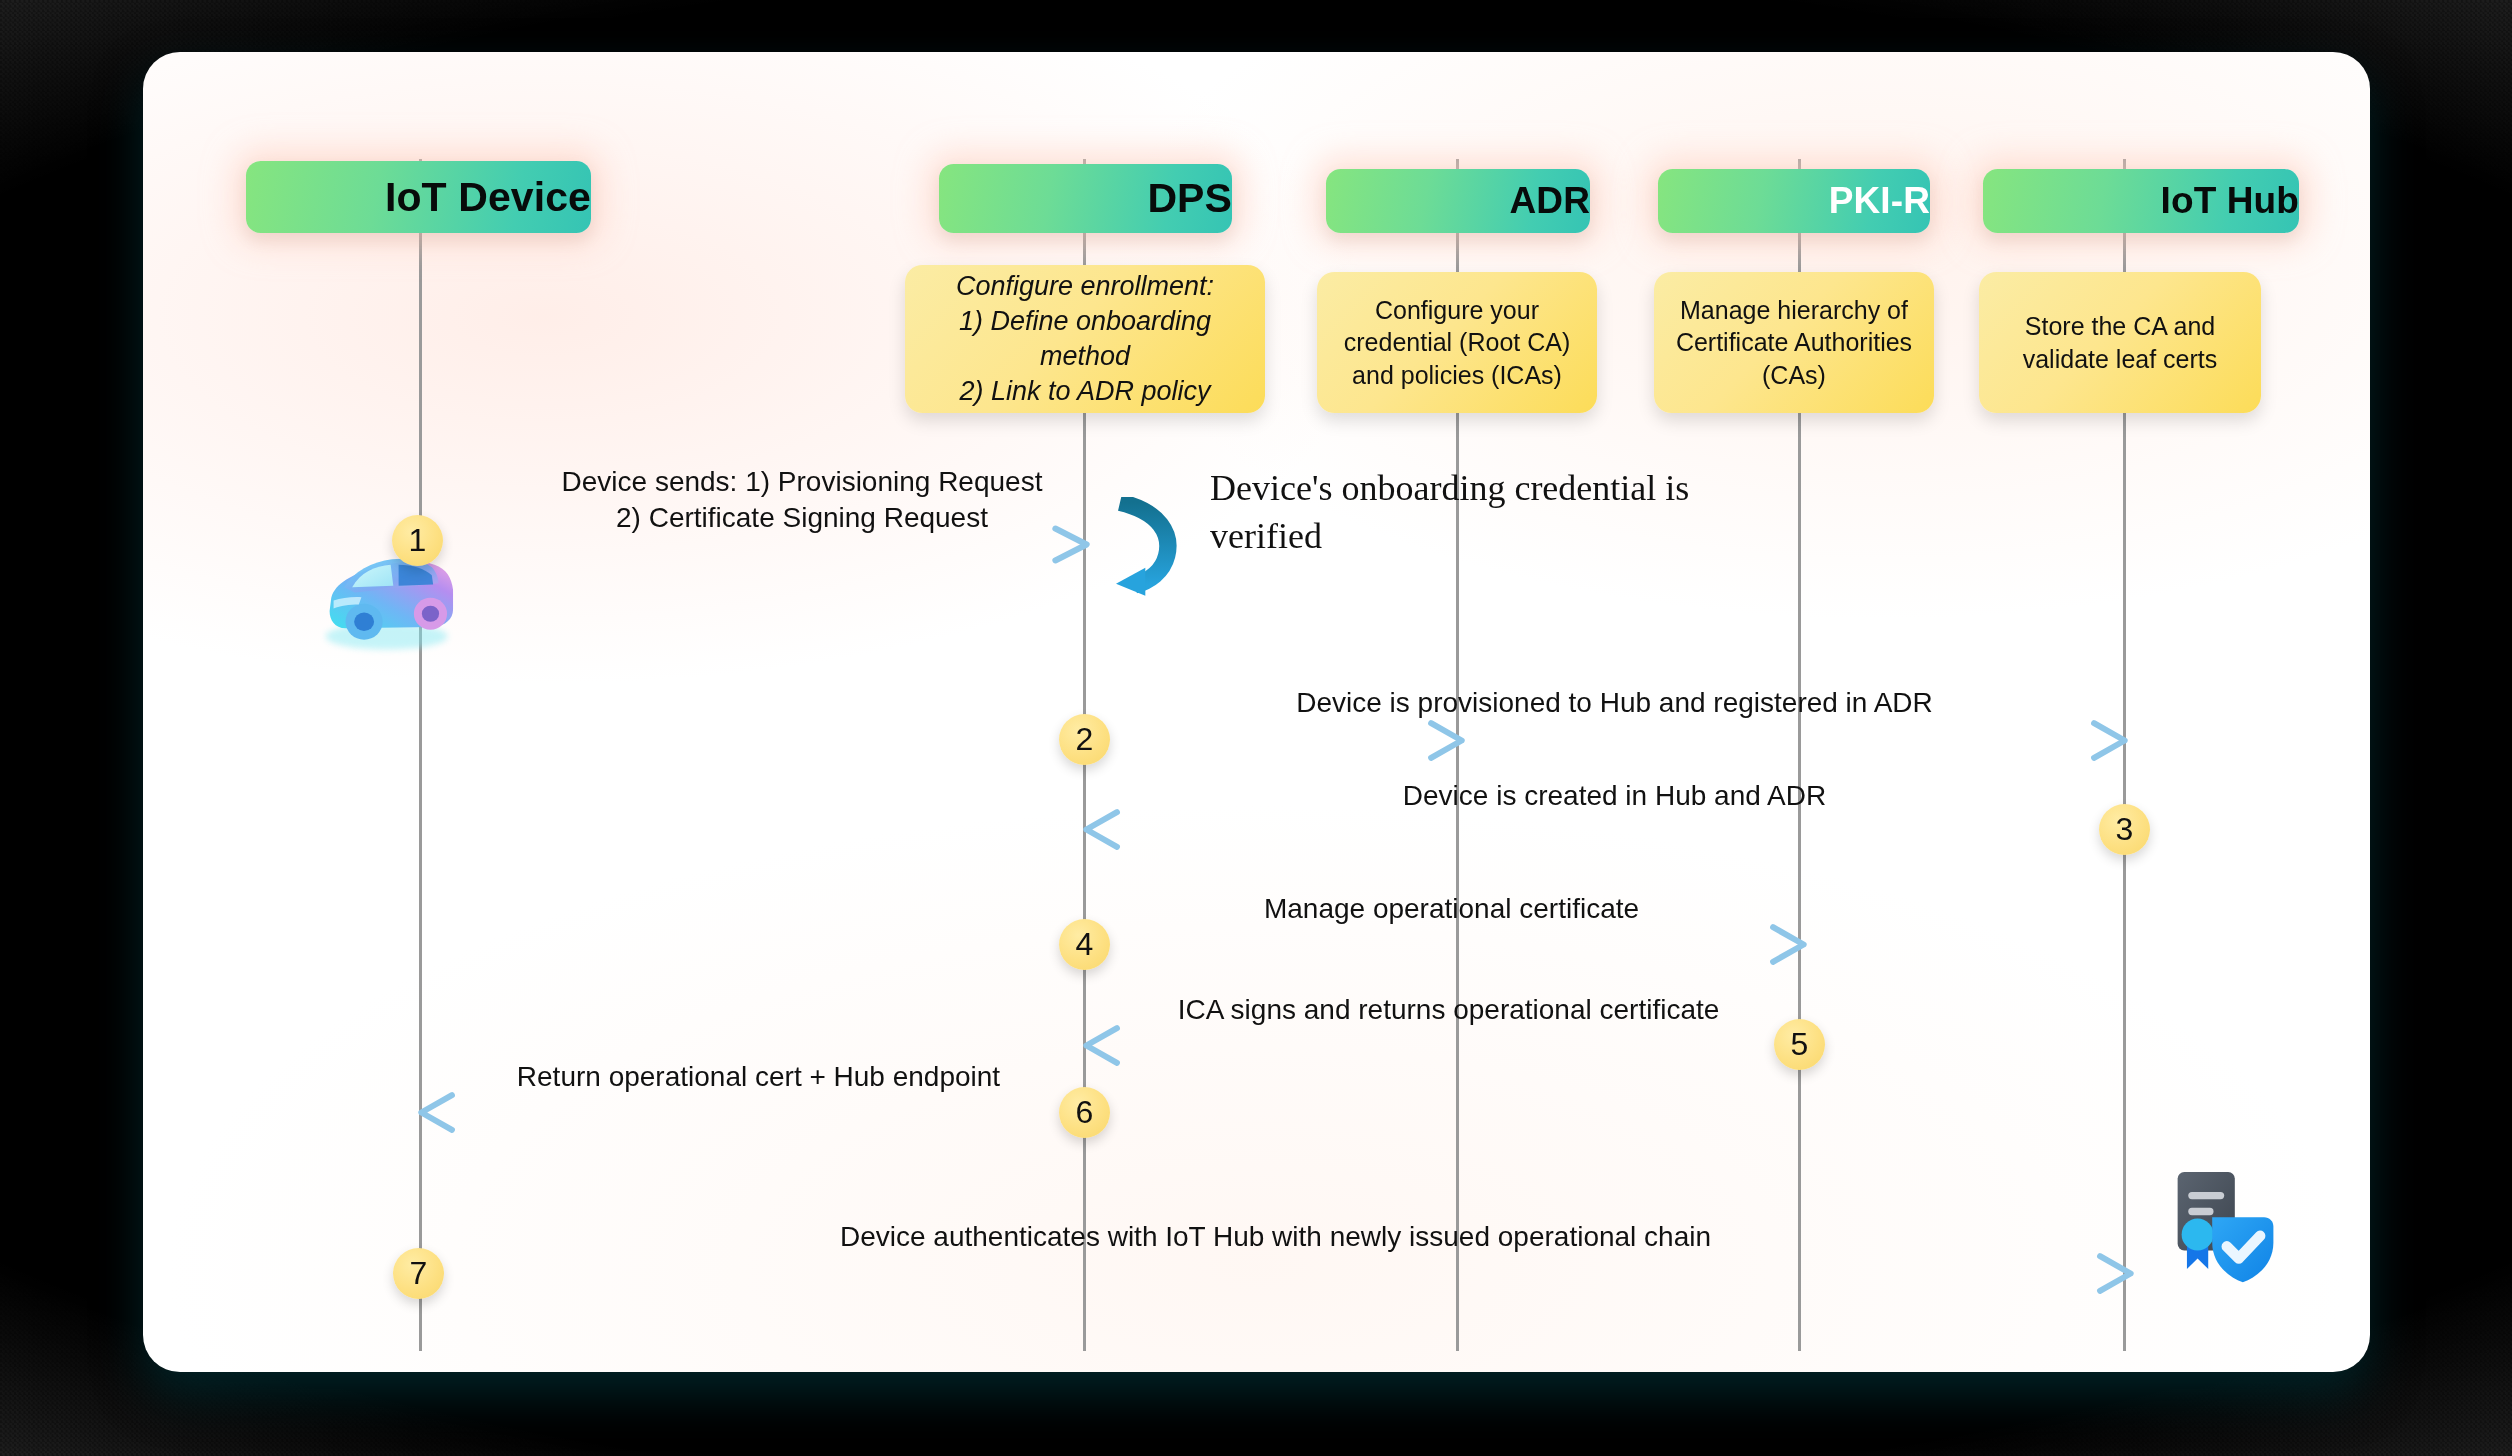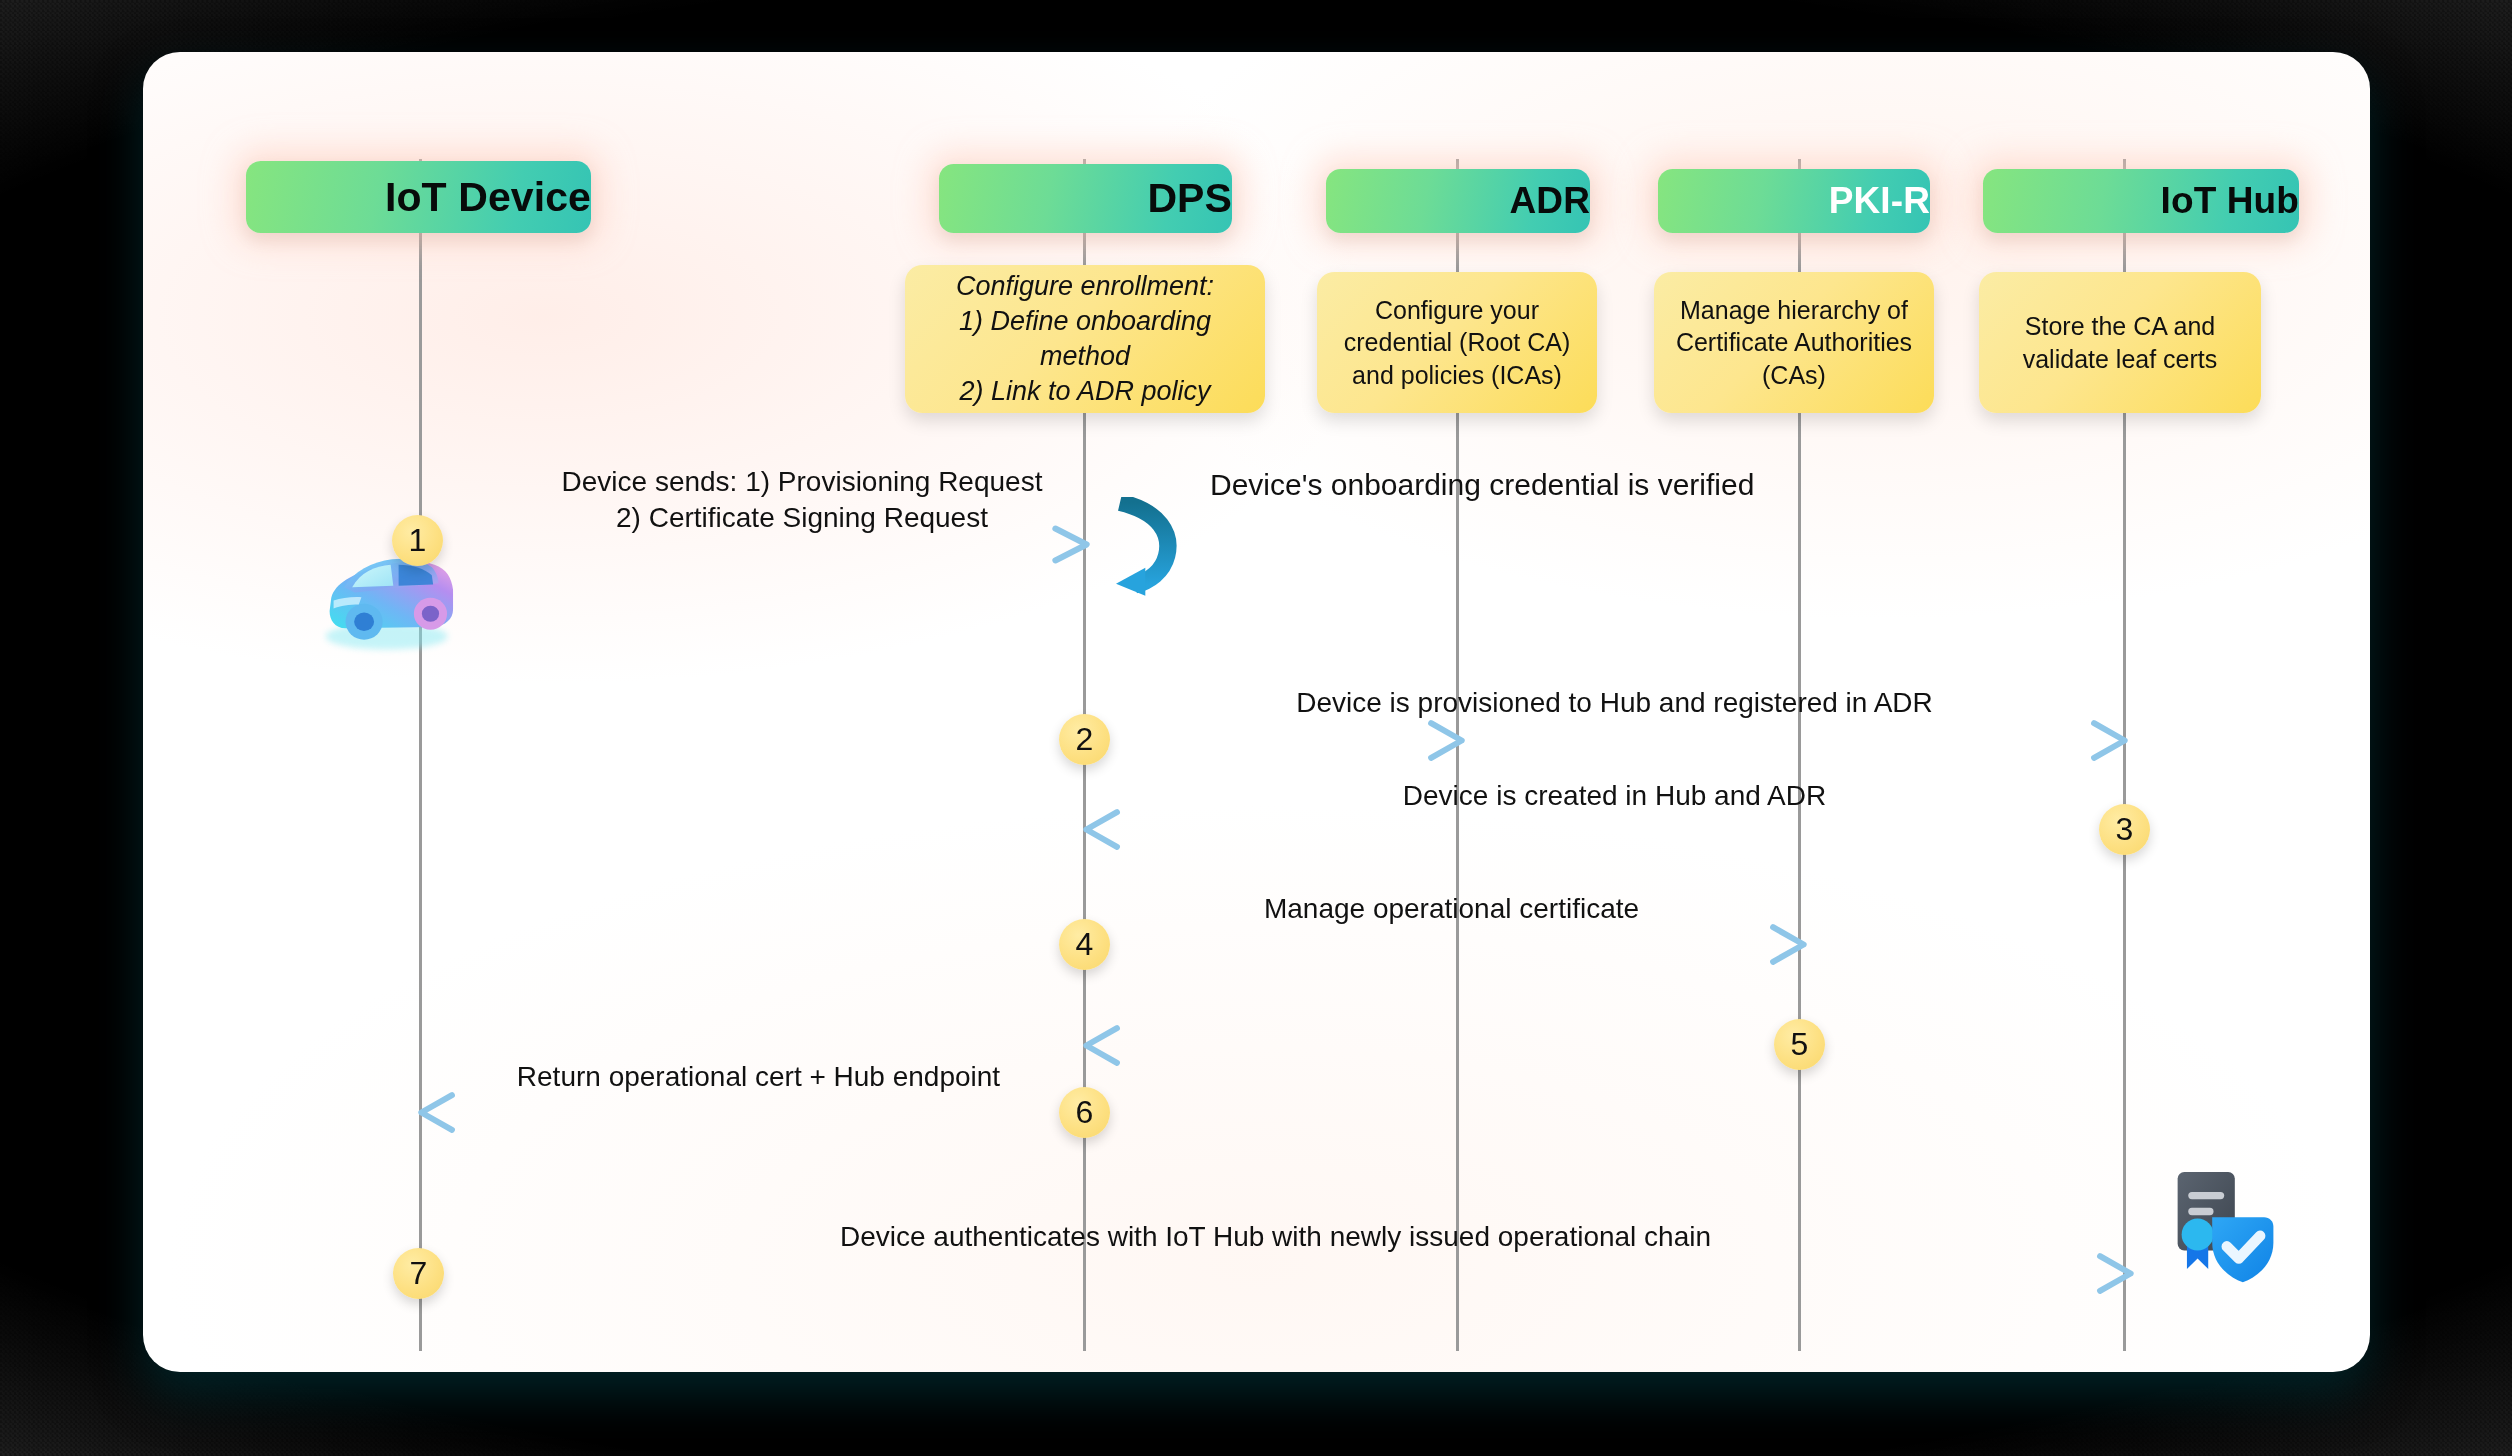--- a/index.html
+++ b/index.html
@@ -214,21 +214,21 @@
         <defs>
           <linearGradient id="loopg" x1="0" y1="0" x2="0" y2="1">
             <stop offset="0%" stop-color="#13708f"></stop>
             <stop offset="100%" stop-color="#27a3dd"></stop>
           </linearGradient>
         </defs>
         <path d="M18 8 C78 22 96 56 88 88 C82 112 62 126 40 132" fill="none" stroke="url(#loopg)" stroke-width="26" stroke-linecap="butt"></path>
         <polygon points="56,106 56,148 12,130" fill="#27a3dd"></polygon>
       </svg>
     </div>
-    <div class="msg-label" style="left:1067px;top:413px;width:559px;font-size:30px;text-align:left;white-space:normal;line-height:1.32;">
+    <div class="msg-label" style="left:1067px;top:413px;width:559px;font-size:36px;text-align:left;white-space:normal;line-height:1.32;font-family:Liberation Serif, serif;">
       <span>Device's onboarding credential is verified</span>
     </div>
 
     <div class="msg-label" style="left:959px;top:633px;width:1025px;font-size:28px;">
       <span>Device is provisioned to Hub and registered in ADR</span>
     </div>
     <div class="arrow" style="left:942px;top:675px;width:1045px;">
       <svg width="1045" height="27" viewBox="0 0 1570 40">
         <defs>
           <linearGradient id="ag2" x1="0" y1="0" x2="1" y2="0">
@@ -279,20 +279,23 @@
           </linearGradient>
         </defs>
         <line x1="0" y1="20" x2="1076" y2="20" stroke="url(#ag4)" stroke-width="9"></line>
         <polyline points="1034,-6 1080,20 1034,46" fill="none" stroke="#8fc6e8" stroke-width="9" stroke-linecap="round" stroke-linejoin="round"></polyline>
       </svg>
     </div>
     <div class="badge" style="left:916px;top:867px;width:51px;height:51px;font-size:32px;">
       <span>4</span>
     </div>
 
+    <div class="msg-label" style="left:946px;top:940px;width:719px;font-size:28px;">
+      <span>ICA signs and returns operational certificate</span>
+    </div>
     <div class="arrow" style="left:938px;top:980px;width:723px;">
       <svg width="723" height="27" viewBox="0 0 1086 40">
         <defs>
           <linearGradient id="ag5" x1="1" y1="0" x2="0" y2="0">
             <stop offset="0%" stop-color="#8fc6e8" stop-opacity="0.12"></stop>
             <stop offset="45%" stop-color="#8fc6e8" stop-opacity="0.65"></stop>
             <stop offset="100%" stop-color="#8fc6e8" stop-opacity="1"></stop>
           </linearGradient>
         </defs>
         <line x1="10" y1="20" x2="1086" y2="20" stroke="url(#ag5)" stroke-width="9"></line>

